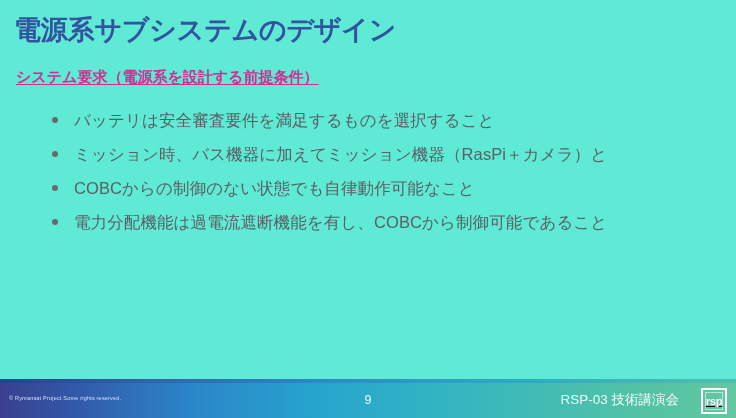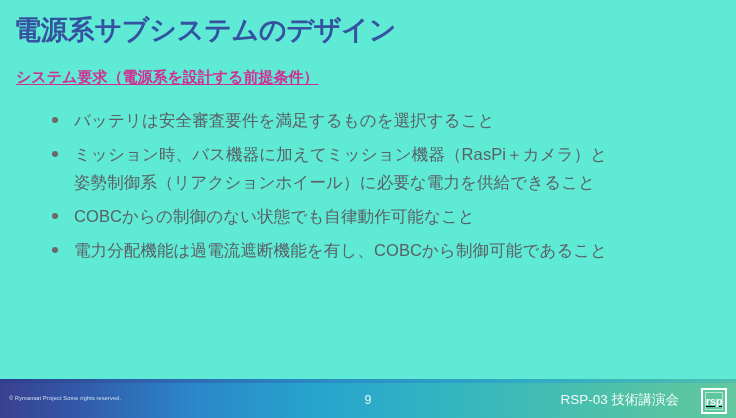--- a/index.html
+++ b/index.html
@@ -198,21 +198,20 @@
       <span class="bullet-dot"></span>
       <span class="bullet-text">
         <span>バッテリは安全審査要件を満足するものを選択すること</span>
       </span>
     </div>
 
     <div class="bullet-row">
       <span class="bullet-dot"></span>
       <span class="bullet-text">
         <span>ミッション時、バス機器に加えてミッション機器（RasPi＋カメラ）と</span>
-        <span class="line2">姿勢制御系（リアクションホイール）に必要な電力を供給できること</span>
       </span>
     </div>
 
     <div class="bullet-row">
       <span class="bullet-dot"></span>
       <span class="bullet-text">
         <span>COBCからの制御のない状態でも自律動作可能なこと</span>
       </span>
     </div>
 

